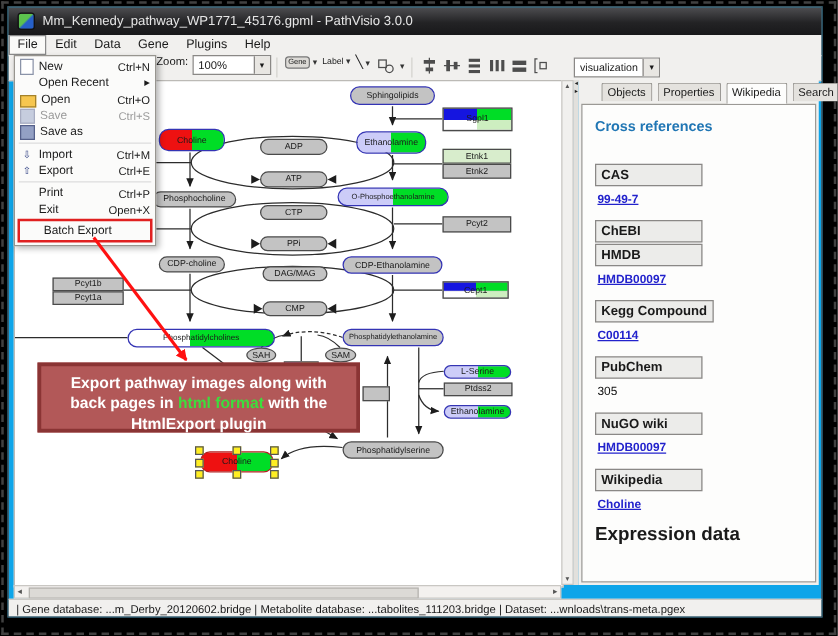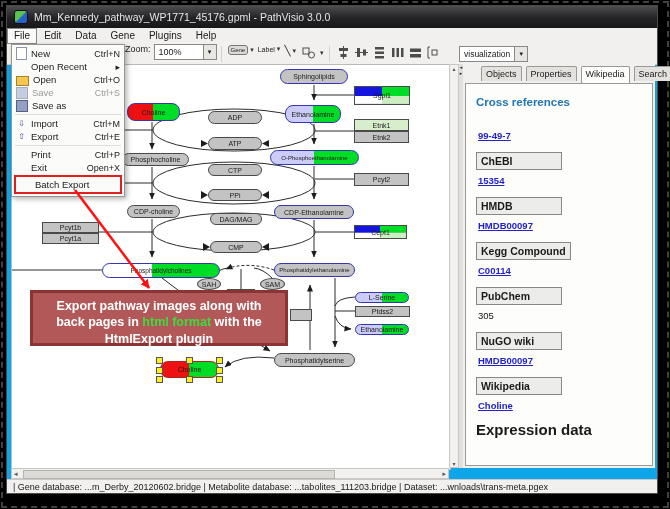--- a/index.html
+++ b/index.html
@@ -294,25 +294,25 @@
       <span class="tab">Objects</span>
       <span class="tab">Properties</span>
       <span class="tab active">Wikipedia</span>
       <span class="tab">Search</span>
       <span class="tab">Legend</span>
     </div>
     <div class="sbcontent">
       <div class="xrefhead">Cross references</div>
 
       <div>
+        <span class="secbox">CAS</span>
         <a class="seclink">99-49-7</a>
       </div>
       <div>
         <span class="secbox">ChEBI</span>
-        <a class="seclink">15354</a>
       </div>
       <div>
         <span class="secbox">HMDB</span>
         <a class="seclink">HMDB00097</a>
       </div>
       <div>
         <span class="secbox">Kegg Compound</span>
         <a class="seclink">C00114</a>
       </div>
       <div>

